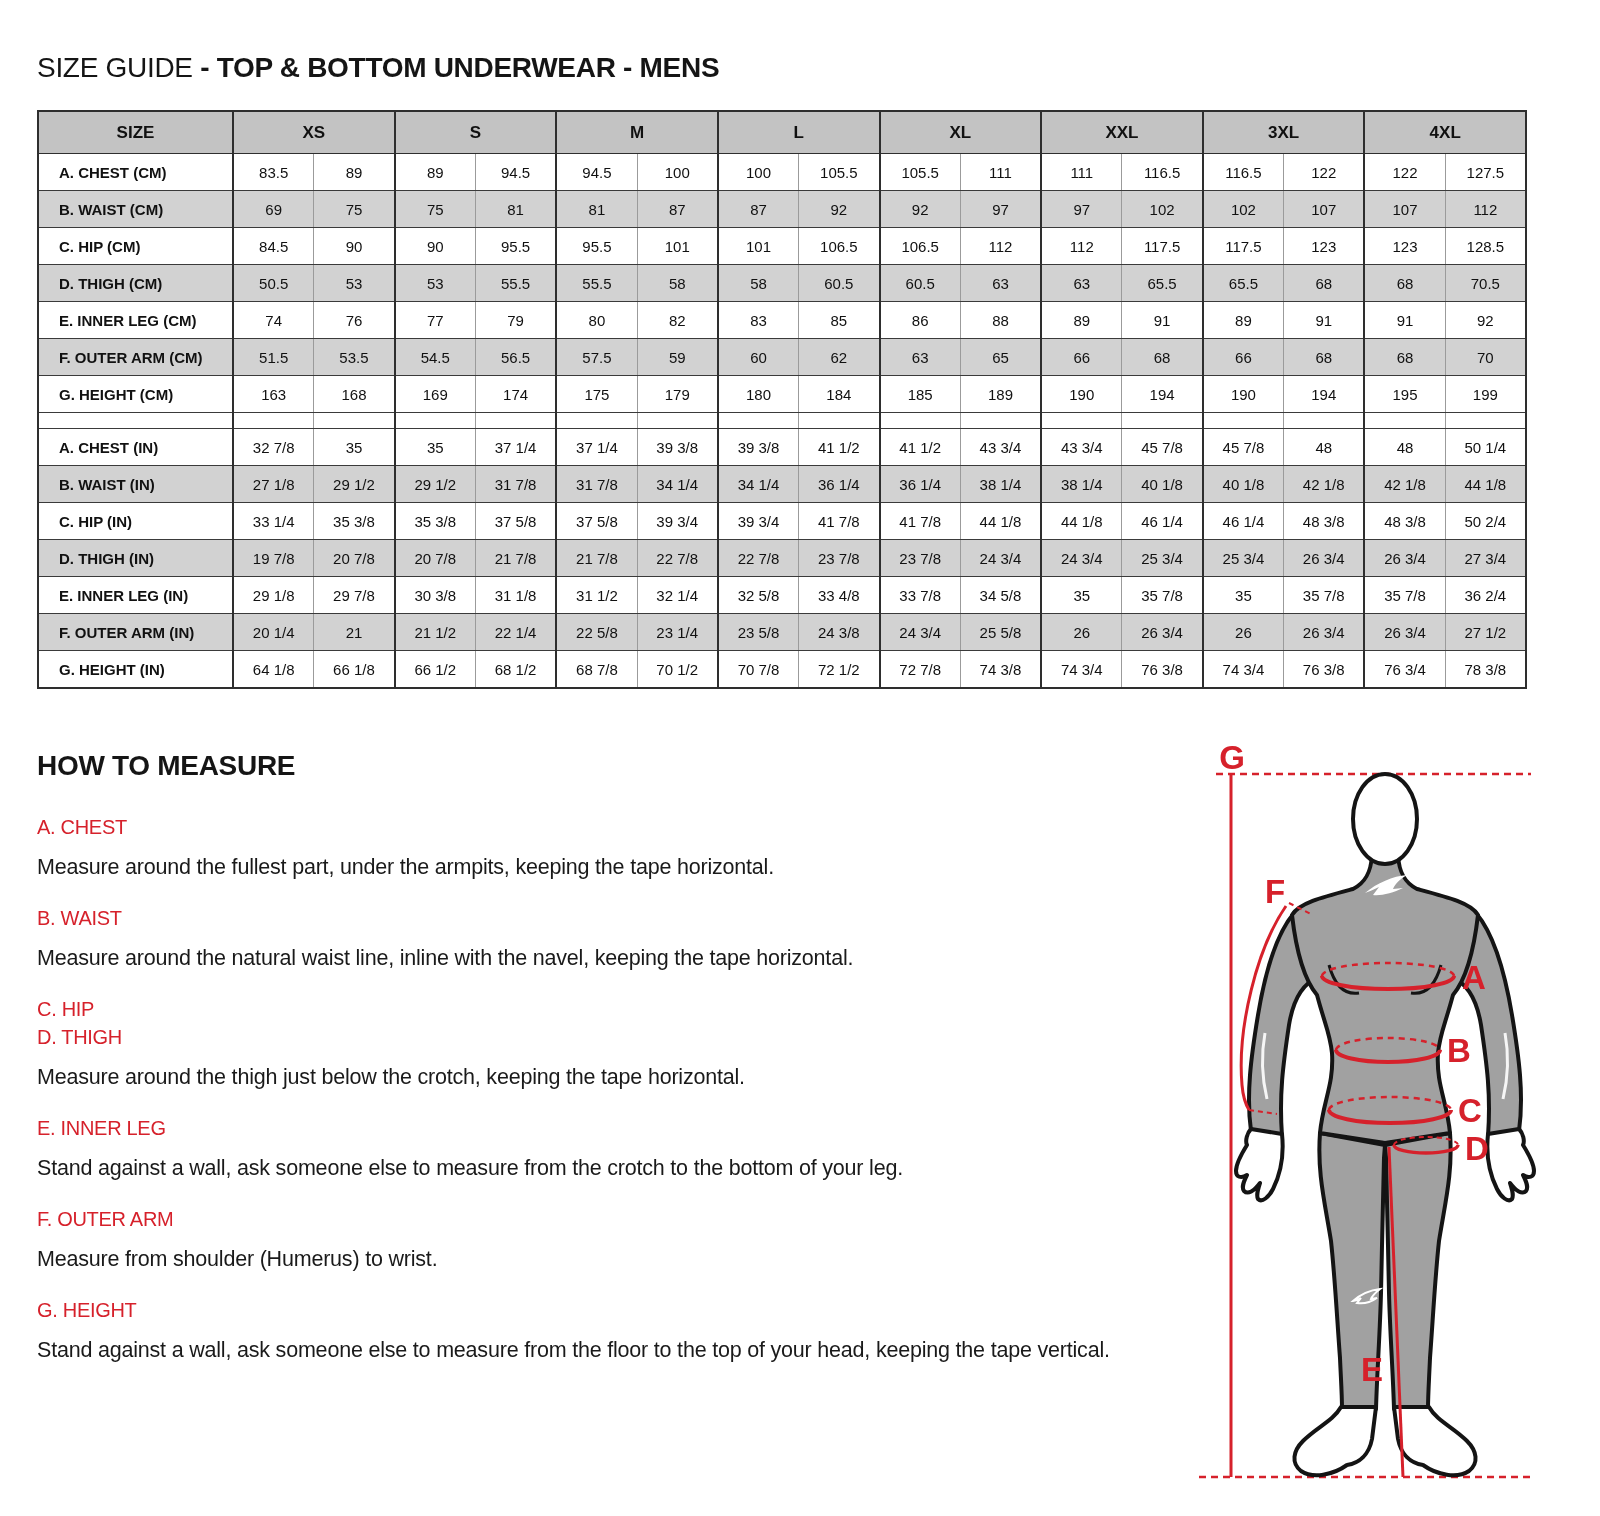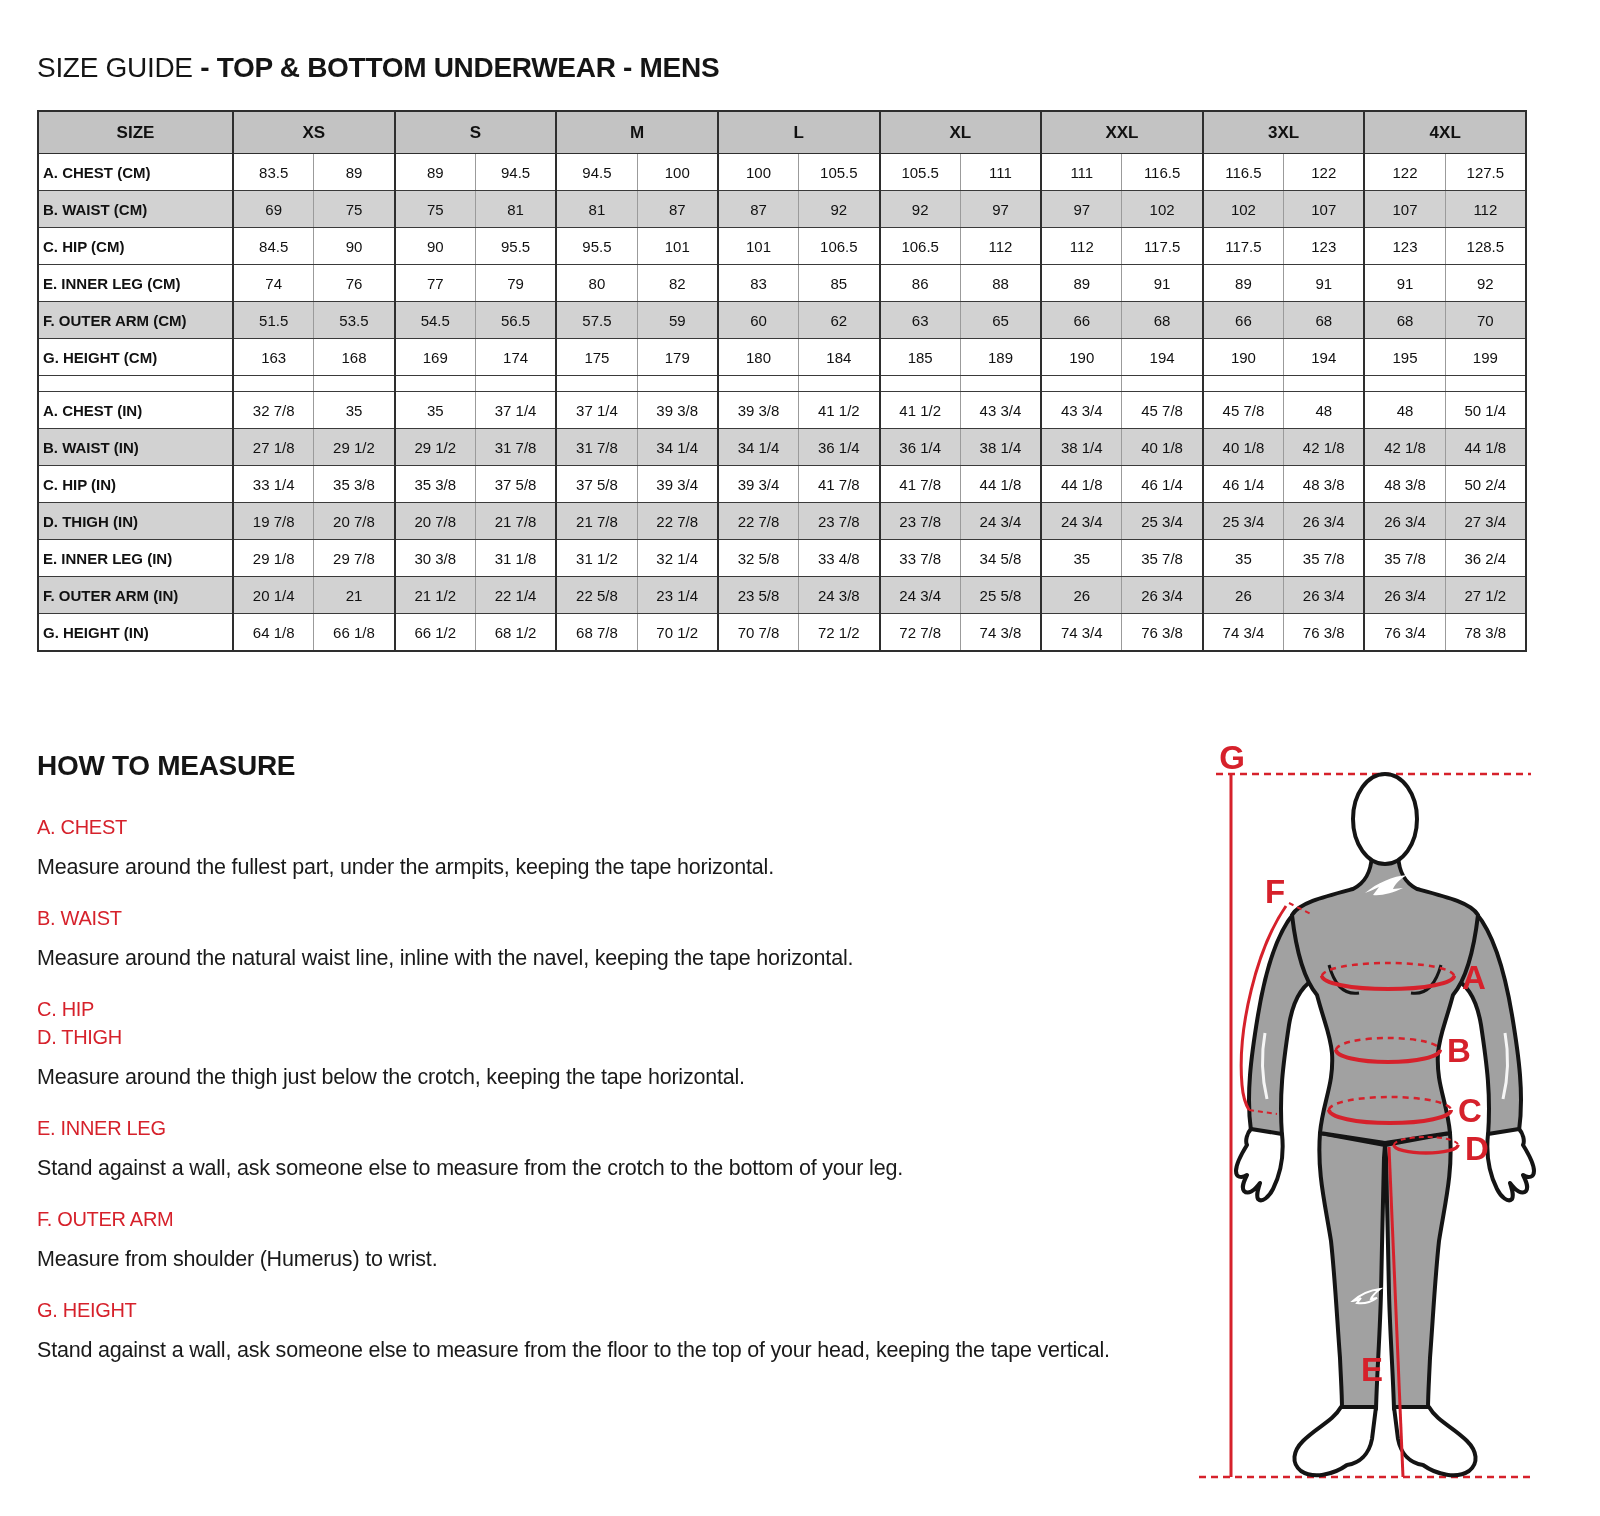--- a/index.html
+++ b/index.html
@@ -12,21 +12,21 @@
   
   .size-table{position:absolute;left:37px;top:110px;width:1490px;border-collapse:collapse;
               table-layout:fixed;border:2px solid #2e2e2e;}
   .size-table th{height:39px;background:#c3c3c3;font-size:17px;font-weight:bold;
                  border-top:1px solid #2e2e2e;border-bottom:1px solid #2e2e2e;}
   .size-table th.group-start{border-left:2px solid #2e2e2e;}
   .size-table td{height:34px;font-size:15px;text-align:center;background:#fff;
                  border-top:1px solid #3a3a3a;border-bottom:1px solid #3a3a3a;}
   .size-table td.group-start{border-left:2px solid #2e2e2e;}
   .size-table td.sub-sep{border-left:1px solid #9b9b9b;}
-  .size-table td.row-label{text-align:left;padding-left:4px;font-weight:bold;font-size:15px;}
+  .size-table td.row-label{text-align:left;padding-left:20px;font-weight:bold;font-size:15px;}
   .size-table tr.alt td{background:#d2d2d2;}
   .size-table tr.spacer td{height:13px;background:#fff;}
   
   .htm{position:absolute;left:37px;top:750px;width:1145px;}
   .htm h2{margin:0 0 34px 0;font-size:28px;letter-spacing:-0.3px;color:#151515;}
   .htm-label{margin:0 0 5px 0;font-size:20px;font-weight:normal;letter-spacing:-0.3px;}
   .htm-text{margin:16px 0 27px 0;font-size:21.5px;color:#1a1a1a;letter-spacing:-0.2px;}
   
   .figure{position:absolute;left:1185px;top:733px;width:360px;height:762px;}
   .red-letter{font-family:"Liberation Sans",sans-serif;font-weight:bold;font-size:33px;}
@@ -122,20 +122,39 @@
           <td class="sub-sep">106.5</td>
           <td class="group-start">106.5</td>
           <td class="sub-sep">112</td>
           <td class="group-start">112</td>
           <td class="sub-sep">117.5</td>
           <td class="group-start">117.5</td>
           <td class="sub-sep">123</td>
           <td class="group-start">123</td>
           <td class="sub-sep">128.5</td>
         </tr>
+        <tr class="alt">
+          <td class="row-label">D. THIGH (CM)</td>
+          <td class="group-start">50.5</td>
+          <td class="sub-sep">53</td>
+          <td class="group-start">53</td>
+          <td class="sub-sep">55.5</td>
+          <td class="group-start">55.5</td>
+          <td class="sub-sep">58</td>
+          <td class="group-start">58</td>
+          <td class="sub-sep">60.5</td>
+          <td class="group-start">60.5</td>
+          <td class="sub-sep">63</td>
+          <td class="group-start">63</td>
+          <td class="sub-sep">65.5</td>
+          <td class="group-start">65.5</td>
+          <td class="sub-sep">68</td>
+          <td class="group-start">68</td>
+          <td class="sub-sep">70.5</td>
+        </tr>
         <tr>
           <td class="row-label">E. INNER LEG (CM)</td>
           <td class="group-start">74</td>
           <td class="sub-sep">76</td>
           <td class="group-start">77</td>
           <td class="sub-sep">79</td>
           <td class="group-start">80</td>
           <td class="sub-sep">82</td>
           <td class="group-start">83</td>
           <td class="sub-sep">85</td>

